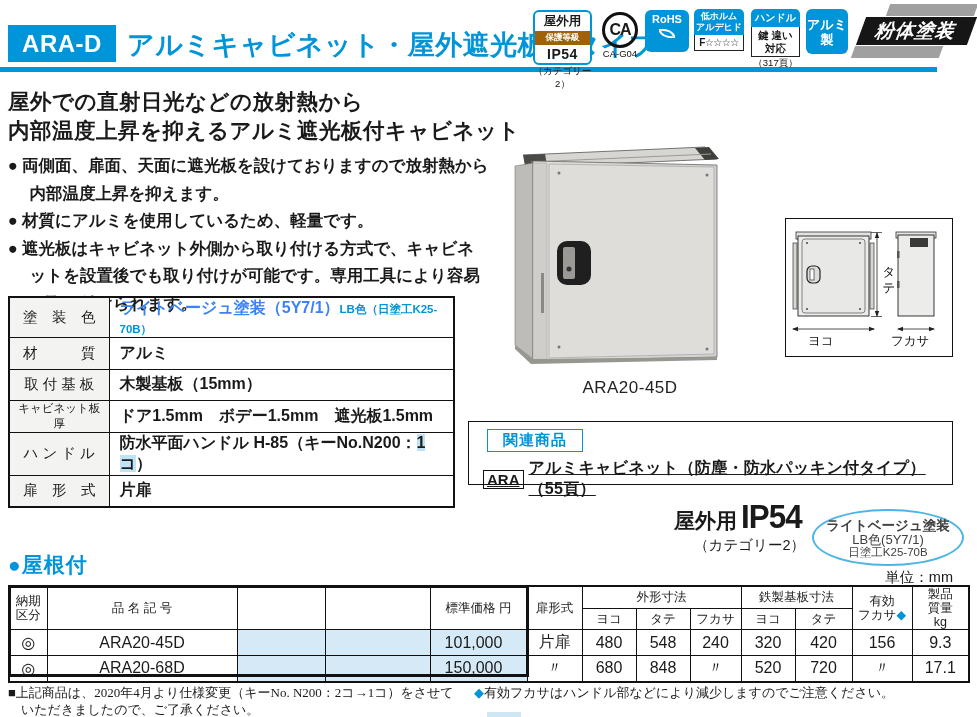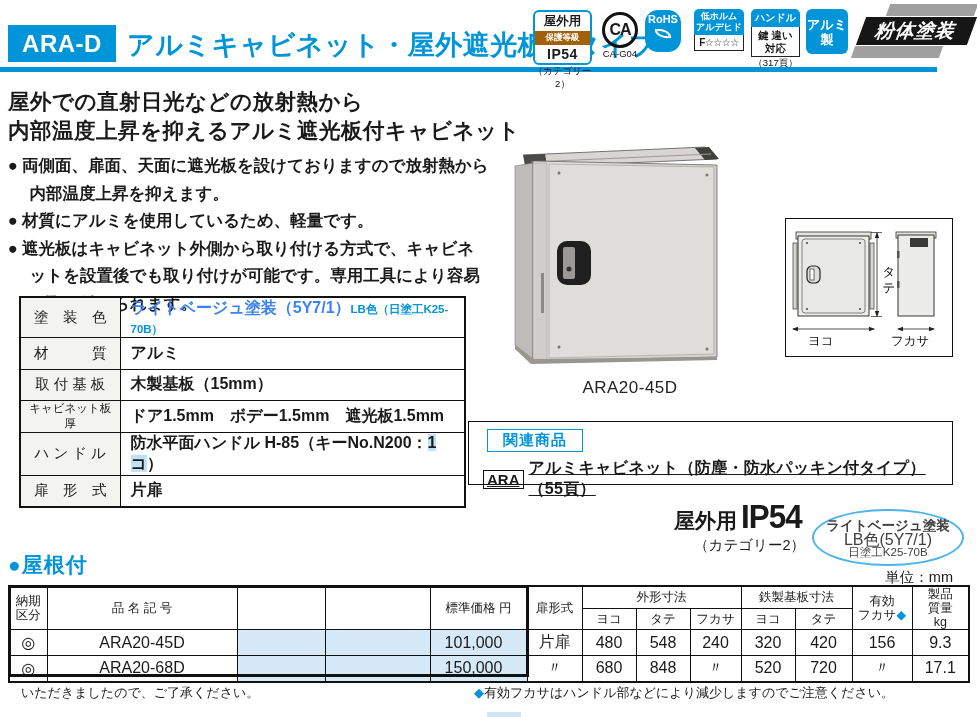--- a/index.html
+++ b/index.html
@@ -19,22 +19,22 @@
   
   .badge-caption { font-size:9.5px; color:#111; text-align:center; }
   .outdoor-badge { position:absolute; left:533px; top:10px; width:59px; }
   .outdoor-box { border:2px solid #0095d9; border-radius:6px; background:#fff; overflow:hidden; text-align:center; }
   .outdoor-use { font-size:12.5px; font-weight:bold; padding:1px 0; }
   .outdoor-grade { background:#a16207; color:#fff; font-size:8.5px; padding:1px 0; font-weight:bold; }
   .outdoor-ip { font-size:14px; font-weight:bold; padding:1px 0; letter-spacing:.5px; }
   .ca-badge { position:absolute; left:600px; top:12px; width:40px; text-align:center; }
   .ca-circle { width:36px; height:36px; border:3px solid #111; border-radius:50%;
     display:flex; align-items:center; justify-content:center; font-weight:bold; font-size:16px; margin:0 auto; letter-spacing:-1px; }
-  .rohs-badge { position:absolute; left:645px; top:10px; width:36px; height:42px; background:#0095d9;
-    border-radius:13px; color:#fff; text-align:center; }
+  .rohs-badge { position:absolute; left:645px; top:10px; width:44px; height:42px; background:#0095d9;
+    border-radius:6px; color:#fff; text-align:center; }
   .rohs-label { font-weight:bold; font-size:11px; padding-top:3px; }
   .rohs-leaf { width:16px; height:11px; border:2px solid #fff; border-radius:2% 95% 2% 95%;
     margin:3px auto 0; transform:rotate(-6deg); }
   .lowform-badge { position:absolute; left:694px; top:9px; width:50px; }
   .lowform-top { background:#0095d9; color:#fff; border-radius:5px 5px 0 0; text-align:center;
     font-size:9px; font-weight:bold; line-height:11px; padding:2px 0; }
   .lowform-bottom { border:1.5px solid #222; border-top:none; background:#fff; text-align:center;
     font-size:10px; font-weight:bold; padding:2px 0; letter-spacing:-.5px; }
   .handle-badge { position:absolute; left:751px; top:9px; width:49px; }
   .handle-top { background:#0095d9; color:#fff; border-radius:5px 5px 0 0; text-align:center;
@@ -53,21 +53,21 @@
 
   
   .intro-heading { position:absolute; left:8px; top:88px; font-size:21.5px; font-weight:bold; line-height:29px; letter-spacing:.5px; }
   .bullets { position:absolute; left:8px; top:152px; width:482px;
     font-family:"Liberation Serif","DejaVu Serif",serif; font-size:16.5px; line-height:27.5px; font-weight:bold; }
   .bullet { text-indent:-1.3em; padding-left:1.3em; }
 
   
   .spec-table { position:absolute; left:8px; top:296px; border-collapse:collapse; width:447px; }
   .spec-table td { border:1px solid #111; height:31.5px; vertical-align:middle; }
-  .spec-table { border:2px solid #111;margin-left:11px; }
+  .spec-table { border:2px solid #111; }
   .spec-label { width:100px; background:#f3f3f1; text-align:center; font-size:14.5px; padding:0 4px; }
   .spec-label.small { font-size:11.5px; }
   .spec-value { font-size:16px; font-weight:bold; padding-left:10px; }
   .spec-value .blue { color:#3b82f6; }
   .spec-value .small-suffix { font-size:11.5px; color:#0095d9; font-weight:bold; }
   .hl { background:#bfe2f5; }
 
   
   .photo-wrap { position:absolute; left:495px; top:133px; width:270px; height:243px; }
   .photo-caption { position:absolute; left:495px; top:378px; width:270px; text-align:center;
@@ -91,21 +91,21 @@
 
   
   .rating { position:absolute; left:655px; top:498px; width:150px; }
   .rating-row { display:flex; align-items:baseline; justify-content:flex-end; }
   .rating-use { font-size:21px; font-weight:bold; margin-right:4px; }
   .rating-ip { font-size:33px; font-weight:900; letter-spacing:-1px; transform:scaleX(.95); transform-origin:left; }
   .rating-cat { text-align:right; font-size:14.5px; margin-top:0px; }
   .color-oval { position:absolute; left:812px; top:509px; width:152px; height:57px;
     border:2px solid #4db4e8; border-radius:76px / 29px; color:#404040; text-align:center; padding-top:7px; }
   .oval-l1 { font-size:13.5px; font-weight:bold; line-height:15px; }
-  .oval-l2 { font-size:16px; line-height:13px; }
+  .oval-l2 { font-size:13px; line-height:13px; }
   .oval-l3 { font-size:11.5px; line-height:13px; }
   .unit-label { position:absolute; left:853px; top:568px; width:100px; text-align:right; font-size:14.5px; }
 
   
   .roof-title { position:absolute; left:8px; top:551px; color:#0095d9; font-size:21px; font-weight:bold; letter-spacing:1px; }
   .price-wrap { position:absolute; left:8px; top:585px; width:962px; }
   .price-table { border-collapse:collapse; table-layout:fixed; width:960px; border:2px solid #111; }
   .price-table th, .price-table td { border:1px solid #111; font-weight:normal;text-align:center; }
   .price-table th { font-size:12.5px; line-height:14px; background:#fff; }
   .price-table td { height:26px; font-size:16px; text-align:center; }
@@ -391,20 +391,21 @@
         <td>720</td>
         <td>〃</td>
         <td>17.1</td>
       </tr>
     </tbody>
       </table>
     <div class="thick-overlay"></div>
   </div>
 
   <div class="footnote-left">
+    <div>■上記商品は、2020年4月より仕様変更（キーNo. N200：2コ→1コ）をさせて</div>
     <div class="l2">いただきましたので、ご了承ください。</div>
   </div>
   <div class="footnote-right">
     <span class="diamond">◆</span><span>有効フカサはハンドル部などにより減少しますのでご注意ください。</span>
   </div>
 
   <div class="bottom-mark"></div>
 </div>
 
 </body></html>

